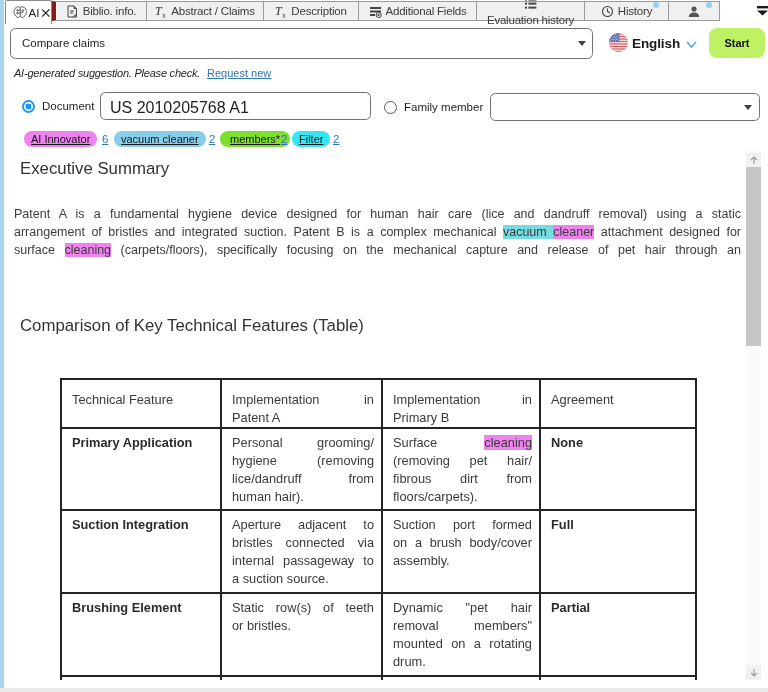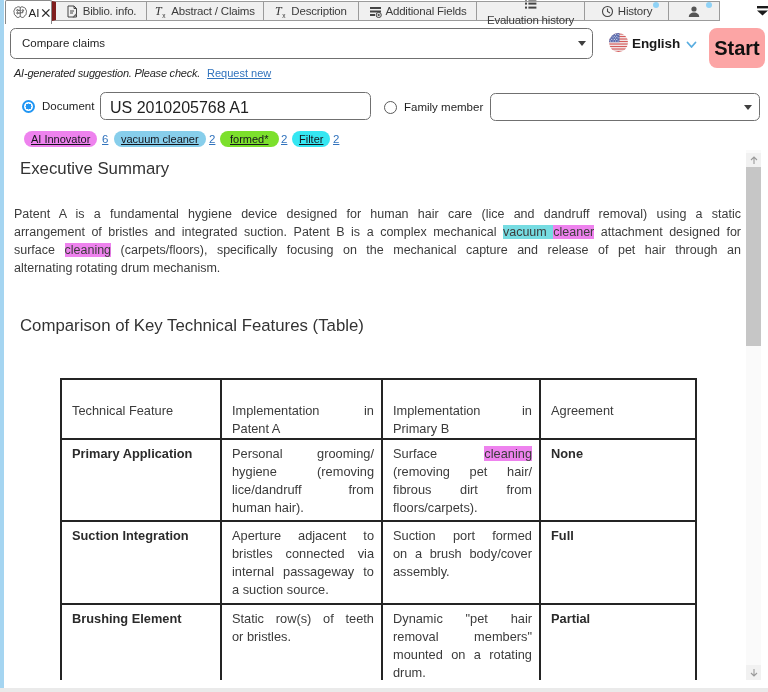--- a/index.html
+++ b/index.html
@@ -19,21 +19,21 @@
   .pill{position:absolute;top:131px;height:16px;line-height:16px;border-radius:8px;padding:0 7px;color:#15151b;text-decoration:underline;font-size:11px;}
   .num{position:absolute;top:132px;color:#3173bd;text-decoration:underline;font-size:11.5px;line-height:15px;}
   
   #content{position:absolute;left:4px;top:150px;width:742px;height:530px;overflow:hidden;}
   h3{font-weight:normal;color:#333;font-size:16.8px;margin:0;position:absolute;left:16px;}
   .para{position:absolute;left:10px;width:727px;font-size:12.5px;line-height:18px;color:#3c3c3c;}
   .j{text-align:justify;text-align-last:justify;}
   .hlV{background:#ee82ee;}
   .hlT{background:#76dce2;}
   table{border-collapse:collapse;table-layout:fixed;position:absolute;left:56px;top:228px;}
-  tr.hrow td{padding-top:22px;}
+  tr.hrow td{padding-top:11px;}
   td{border:2px solid #242424;vertical-align:top;padding:4.5px 7px 0 10px;font-size:12.8px;line-height:18px;color:#3b3b3b;}
   td.b{font-weight:bold;color:#2b2b2b;}
   
   .sbtrack{position:absolute;left:746px;top:150px;width:15px;height:530px;background:#fafafa;}
   .sbbtn{position:absolute;left:746px;width:15px;height:17px;background:#f1f1f1;display:flex;align-items:center;justify-content:center;}
   .sbthumb{position:absolute;left:746px;top:167px;width:15px;height:179px;background:#c6c6c6;}
 </style>
 </head>
 <body>
 
@@ -173,50 +173,49 @@
         <circle cx="4.1" cy="8" r="0.55"></circle>
         <circle cx="6.6" cy="8" r="0.55"></circle>
         <circle cx="9.1" cy="8" r="0.55"></circle>
       </g>
   </g>
 </svg>
 <div class="abs" style="left:632px;top:36px;font-size:13.5px;font-weight:bold;color:#191919;line-height:16px;letter-spacing:-0.1px;">English</div>
 <svg class="abs" style="left:686px;top:41px;" width="11" height="8" viewBox="0 0 11 8">
     <path d="M1.5 1.5 L5.5 6 L9.5 1.5" fill="none" stroke="#59ade0" stroke-width="1.8" stroke-linecap="round" stroke-linejoin="round"></path>
   </svg>
-<div class="abs" style="left:709px;top:28px;width:56px;height:40px;border-radius:8px;background:#fca5a5;display:flex;align-items:center;justify-content:center;font-size:20px;font-weight:600;color:#101010;">Start</div>
+<div class="abs" style="left:709px;top:28px;width:56px;height:30px;border-radius:8px;background:#bef264;display:flex;align-items:center;justify-content:center;font-size:11px;font-weight:600;color:#101010;">Start</div>
 
 <div class="abs" style="left:14px;top:67px;font-size:11px;letter-spacing:-0.22px;color:#262626;font-style:italic;">AI-generated suggestion. Please check.</div>
 <div class="abs" style="left:207px;top:67px;font-size:11px;color:#3173bd;text-decoration:underline;">Request new</div>
 
 <div class="radio" style="left:22px;top:100px;border:2px solid #2196f3;background:radial-gradient(circle at 50% 50%, #2196f3 0 2.9px, #fff 3.1px);"></div>
 <div class="abs" style="left:42px;top:100px;font-size:11.5px;color:#1f1f1f;line-height:13px;">Document</div>
 <div class="sel" style="left:100px;top:92px;width:271px;height:28px;"></div>
 <div class="abs" style="left:110px;top:99px;font-size:16px;color:#1f1f1f;">US 2010205768 A1</div>
 <div class="radio" style="left:384px;top:101px;border:1.5px solid #5a5a5a;background:#fff;"></div>
 <div class="abs" style="left:404px;top:101px;font-size:11.5px;color:#1f1f1f;line-height:13px;">Family member</div>
 <div class="sel" style="left:490px;top:93px;width:270px;height:28px;"></div>
 <div class="selarrow" style="left:744px;top:105px;"></div>
 
 <div class="pill" style="left:24px;background:#ee82ee;">AI Innovator</div>
 <div class="num" style="left:102px;">6</div>
 <div class="pill" style="left:114px;background:#87ceeb;">vacuum cleaner</div>
 <div class="num" style="left:209px;">2</div>
-<div class="pill" style="left:220px;background:#7ce02c;padding:0 10px;">formed*</div>
+<div class="pill" style="left:220px;background:#7ce02c;padding:0 10px;">members*</div>
 <div class="num" style="left:281px;">2</div>
 <div class="pill" style="left:292px;background:#35e7f2;">Filter</div>
 <div class="num" style="left:333px;">2</div>
 
 <div id="content">
   <h3 style="top:9px;">Executive Summary</h3>
   <div class="para" style="top:55px;">
     <div class="j">Patent A is a fundamental hygiene device designed for human hair care (lice and dandruff removal) using a static</div>
     <div class="j">arrangement of bristles and integrated suction. Patent B is a complex mechanical <span class="hlT">vacuum </span><span class="hlV">cleaner</span> attachment designed for</div>
     <div class="j">surface <span class="hlV">cleaning</span> (carpets/floors), specifically focusing on the mechanical capture and release of pet hair through an</div>
-    <div>alternating rotating drum mechanism.</div>
   </div>
   <h3 style="top:166px;">Comparison of Key Technical Features (Table)</h3>
   <table>
     <colgroup>
         <col style="width:160px;">
         <col style="width:161px;">
         <col style="width:158px;">
         <col style="width:156px;">
       </colgroup>
     <tbody>

